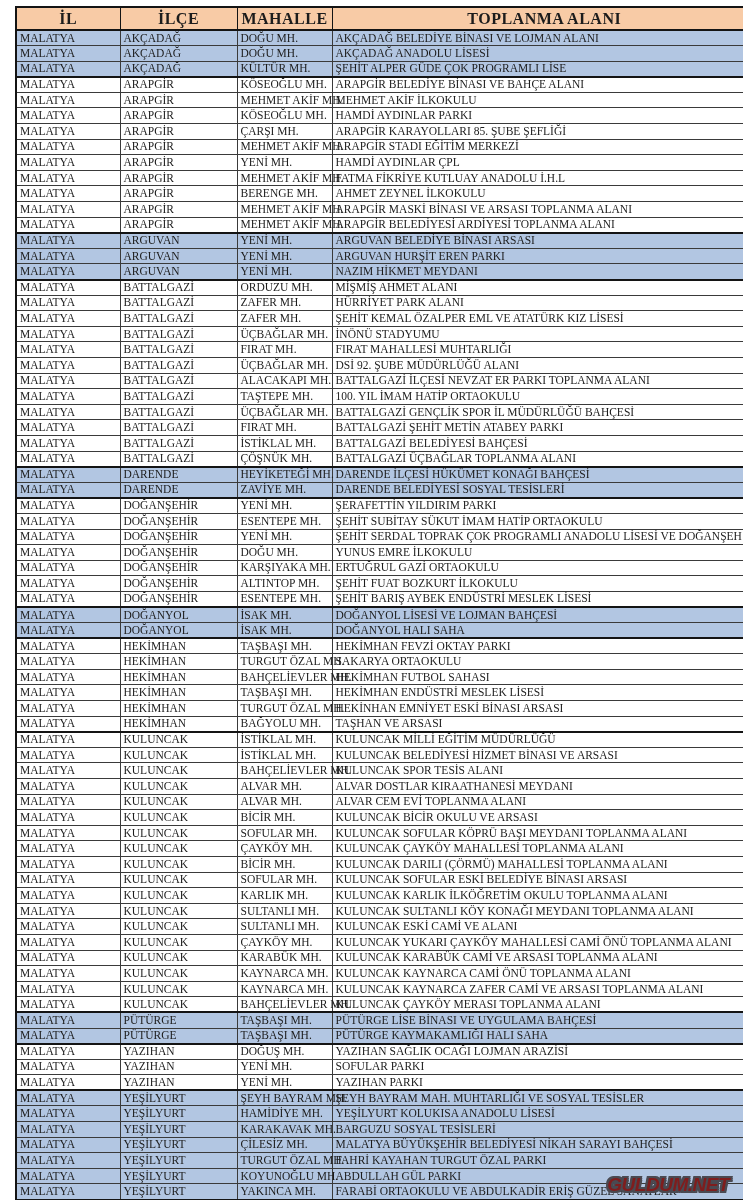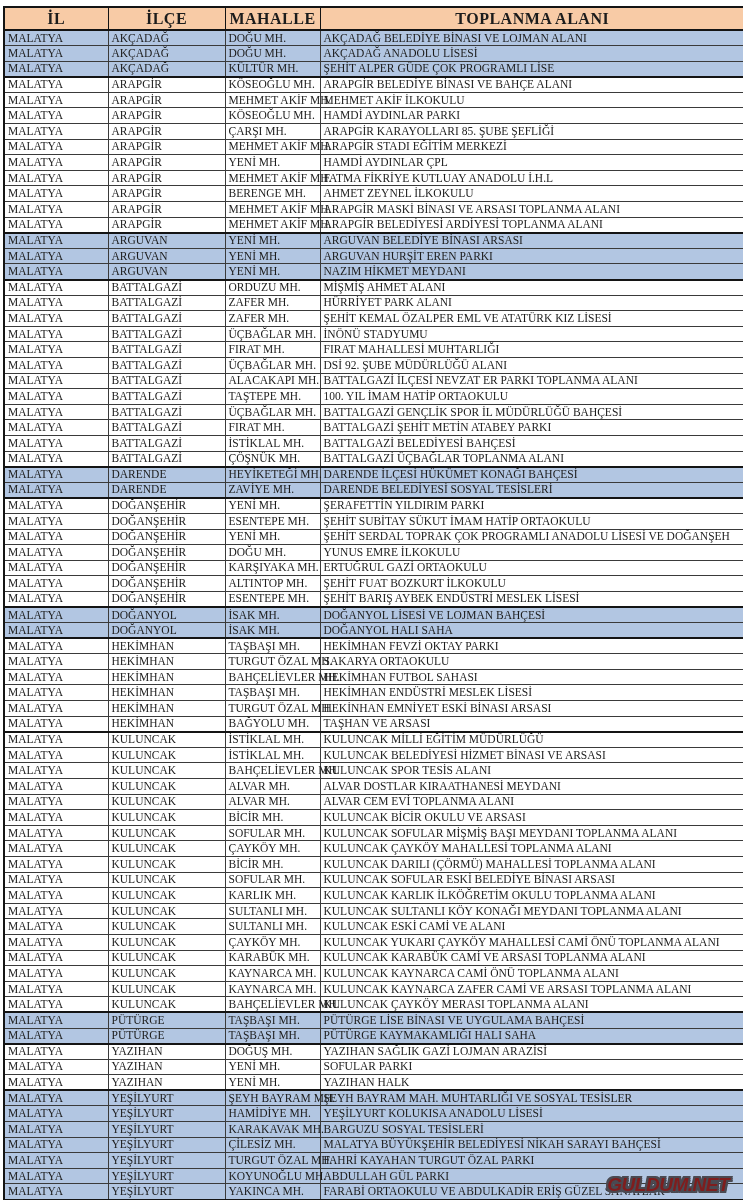--- a/index.html
+++ b/index.html
@@ -12,21 +12,21 @@
   }
   * { margin: 0; padding: 0; box-sizing: border-box; }
   html, body {
     width: 743px; height: 1200px;
     background: #ffffff;
     overflow: hidden;
     font-family: "Liberation Serif", serif;
   }
   #sheet {
     position: absolute;
-    top: 6px; left: 3px;
+    top: 6px; left: 15px;
     width: 624px;
   }
   table {
     width: 100%;
     border-collapse: collapse;
     table-layout: fixed;
     border: 2px solid var(--border-strong);
   }
   col.c-il { width: 104px; }
   col.c-ilce { width: 117px; }
@@ -400,21 +400,21 @@
         <tr class="plain">
           <td><span>MALATYA</span></td>
           <td><span>KULUNCAK</span></td>
           <td><span>BİCİR MH.</span></td>
           <td><span>KULUNCAK BİCİR OKULU VE ARSASI</span></td>
         </tr>
         <tr class="plain">
           <td><span>MALATYA</span></td>
           <td><span>KULUNCAK</span></td>
           <td><span>SOFULAR MH.</span></td>
-          <td><span>KULUNCAK SOFULAR MİŞMİŞ BAŞI MEYDANI TOPLANMA ALANI</span></td>
+          <td><span>KULUNCAK SOFULAR KÖPRÜ BAŞI MEYDANI TOPLANMA ALANI</span></td>
         </tr>
         <tr class="plain">
           <td><span>MALATYA</span></td>
           <td><span>KULUNCAK</span></td>
           <td><span>ÇAYKÖY MH.</span></td>
           <td><span>KULUNCAK ÇAYKÖY MAHALLESİ TOPLANMA ALANI</span></td>
         </tr>
         <tr class="plain">
           <td><span>MALATYA</span></td>
           <td><span>KULUNCAK</span></td>
@@ -484,33 +484,33 @@
         <tr class="shaded">
           <td><span>MALATYA</span></td>
           <td><span>PÜTÜRGE</span></td>
           <td><span>TAŞBAŞI MH.</span></td>
           <td><span>PÜTÜRGE KAYMAKAMLIĞI HALI SAHA</span></td>
         </tr>
         <tr class="plain group-start">
           <td><span>MALATYA</span></td>
           <td><span>YAZIHAN</span></td>
           <td><span>DOĞUŞ MH.</span></td>
-          <td><span>YAZIHAN SAĞLIK GAZİ  LOJMAN ARAZİSİ</span></td>
+          <td><span>YAZIHAN SAĞLIK OCAĞI  LOJMAN ARAZİSİ</span></td>
         </tr>
         <tr class="plain">
           <td><span>MALATYA</span></td>
           <td><span>YAZIHAN</span></td>
           <td><span>YENİ MH.</span></td>
           <td><span>SOFULAR PARKI</span></td>
         </tr>
         <tr class="plain">
           <td><span>MALATYA</span></td>
           <td><span>YAZIHAN</span></td>
           <td><span>YENİ MH.</span></td>
-          <td><span>YAZIHAN HALK</span></td>
+          <td><span>YAZIHAN PARKI</span></td>
         </tr>
         <tr class="shaded group-start">
           <td><span>MALATYA</span></td>
           <td><span>YEŞİLYURT</span></td>
           <td><span>ŞEYH BAYRAM MH.</span></td>
           <td><span>ŞEYH BAYRAM MAH. MUHTARLIĞI VE SOSYAL TESİSLER</span></td>
         </tr>
         <tr class="shaded">
           <td><span>MALATYA</span></td>
           <td><span>YEŞİLYURT</span></td>

